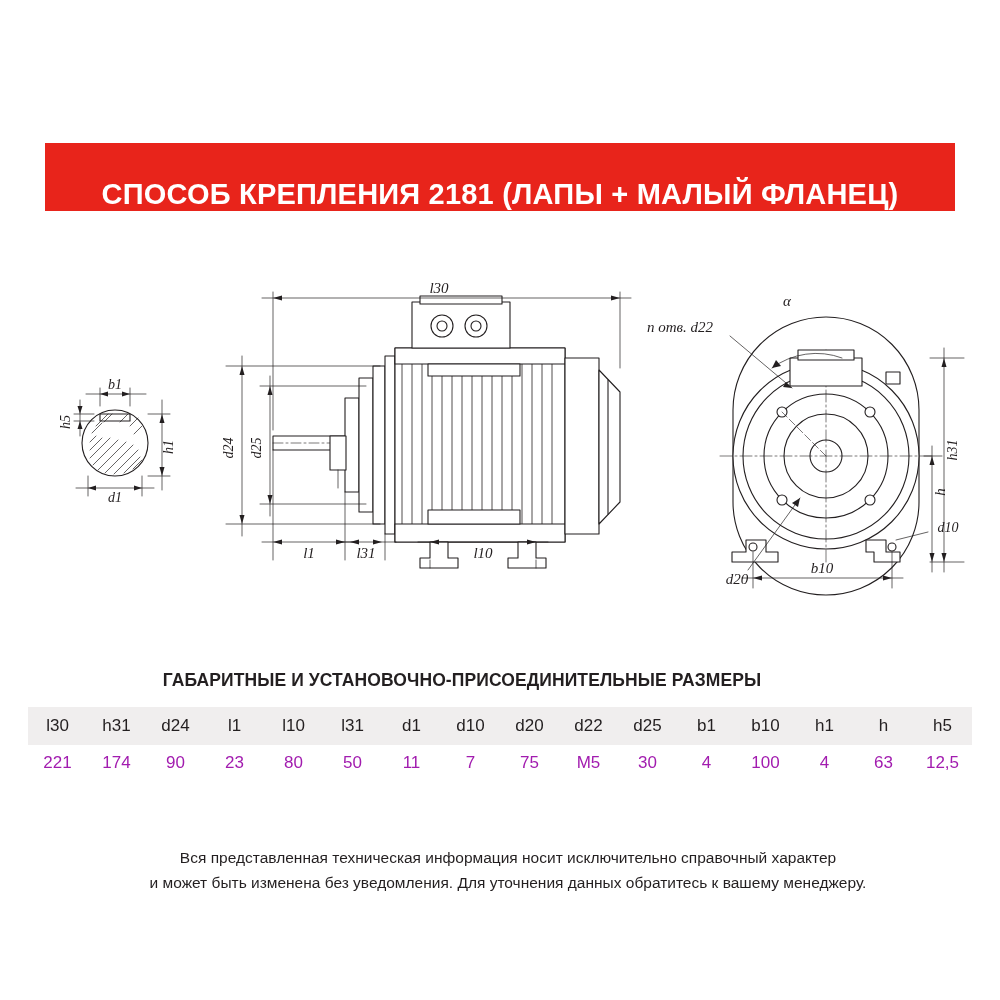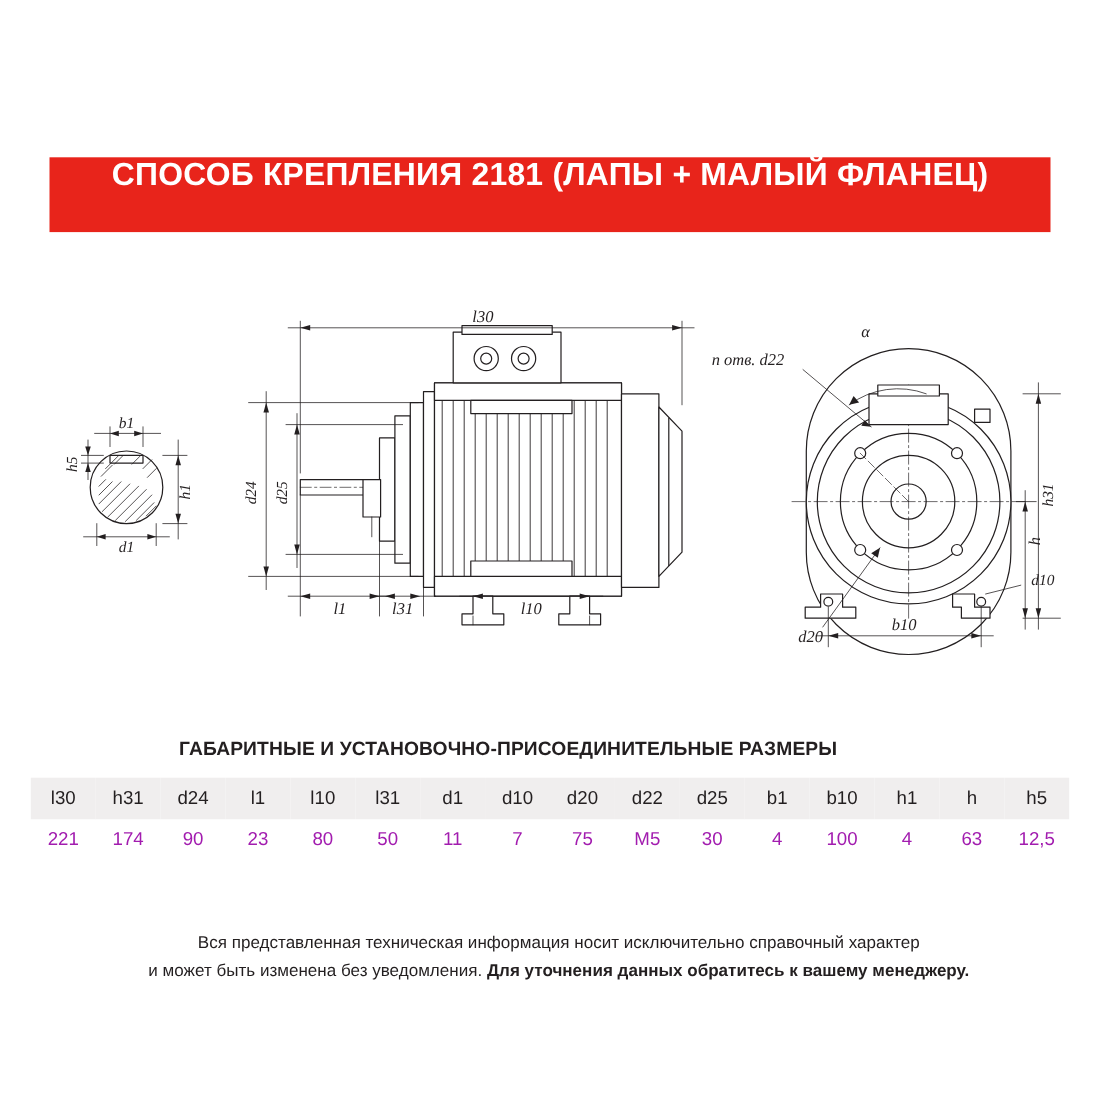--- a/index.html
+++ b/index.html
@@ -12,21 +12,21 @@
     overflow: hidden;
   }
   .page { position: relative; width: 1000px; height: 1000px; }
 
   
   .banner {
     position: absolute;
     left: 45px; top: 143px;
     width: 910px; height: 68px;
     background: #e8241b;
-    display: flex; align-items: flex-start; justify-content: center;
+    display: flex; align-items: flex-end; justify-content: center;
   }
   .banner-text {
     color: #ffffff;
     font-size: 29px;
     font-weight: bold;
     letter-spacing: 0.2px;
     white-space: nowrap;
   }
 
   
@@ -63,21 +63,21 @@
     border: none;
   }
 
   
   .footer {
     position: absolute; left: 0; top: 845px; width: 1000px;
     text-align: center; font-size: 15.5px; line-height: 25px;
     color: #231f20;
     padding-left: 16px;
   }
-  .footer .b { font-weight: bold; }
+  .footer .b { font-weight: normal; }
 </style>
 </head>
 <body>
 
 <div class="page">
 
   <div class="banner">
     <div class="banner-text">СПОСОБ КРЕПЛЕНИЯ 2181 (ЛАПЫ + МАЛЫЙ ФЛАНЕЦ)</div>
   </div>
 

